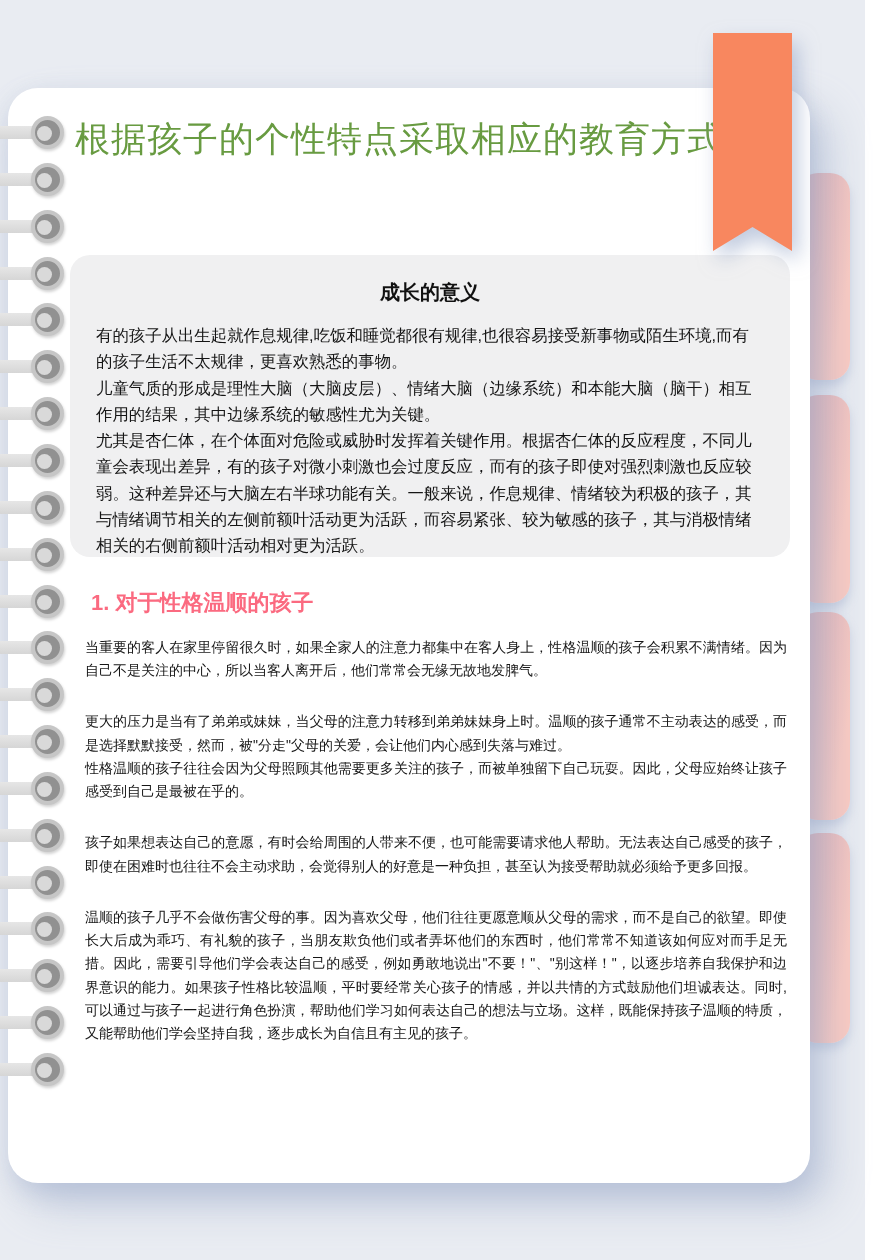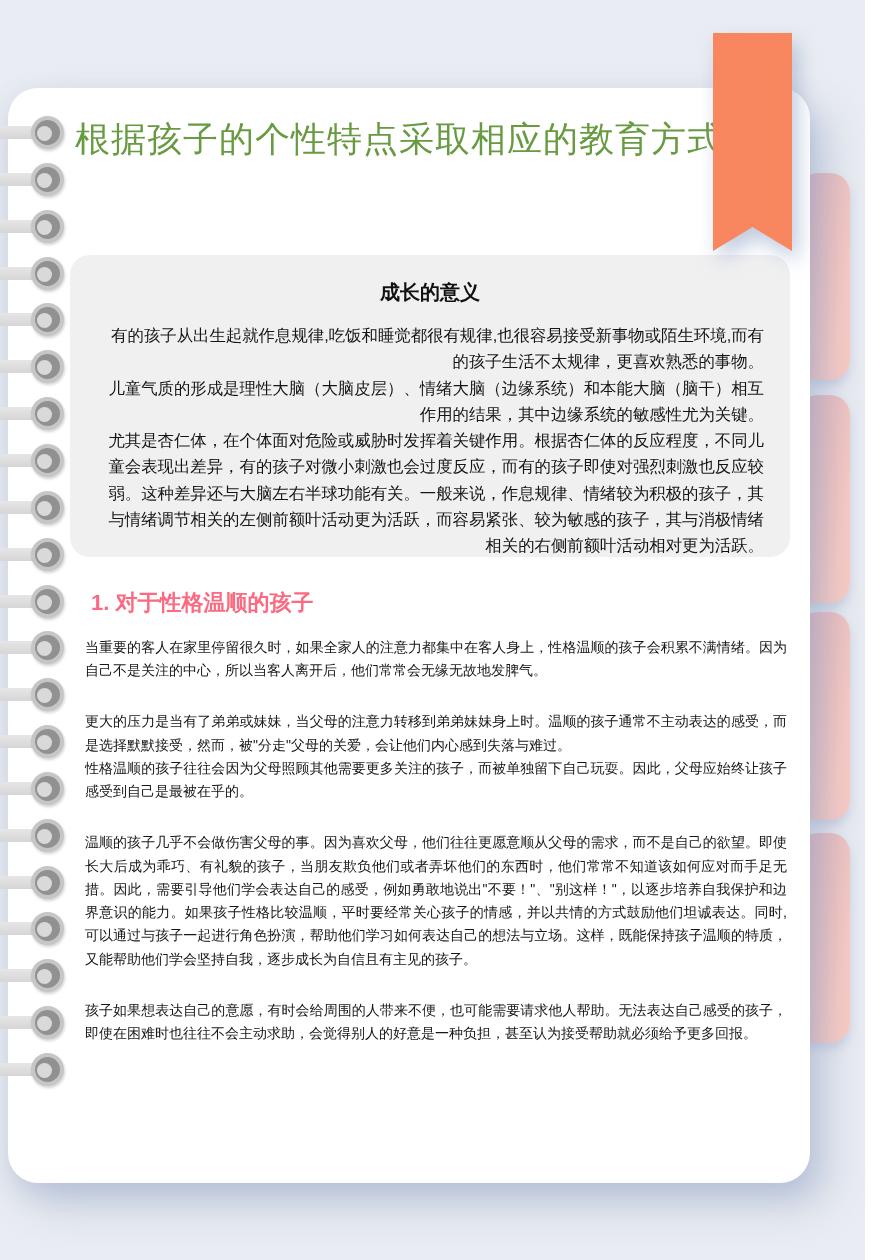--- a/index.html
+++ b/index.html
@@ -28,21 +28,21 @@
   .info-box{
     position:absolute;left:62px;top:167px;width:720px;height:302px;
     background:#f0f0f1;border-radius:20px;box-sizing:border-box;
     padding:24px 26px 31px 26px;text-align:center;color:#151515;
   }
   .info-box-heading{
     font-size:20px;font-weight:bold;margin:0 0 16px 0;color:#111;
   }
   .info-box-body{
     font-size:16.4px;line-height:1.6;white-space:pre-line;
-    margin:0;text-align:right;
+    margin:0;text-align:left;
   }
   
   .section-heading{
     position:absolute;left:83px;top:500px;width:700px;
     font-size:22px;font-weight:bold;color:#fb6a80;
   }
   .section-body{
     position:absolute;left:77px;top:548px;width:702px;
     font-size:14px;line-height:1.66;color:#161616;text-align:justify;
   }
@@ -99,22 +99,22 @@
 儿童气质的形成是理性大脑（大脑皮层）、情绪大脑（边缘系统）和本能大脑（脑干）相互作用的结果，其中边缘系统的敏感性尤为关键。
 尤其是杏仁体，在个体面对危险或威胁时发挥着关键作用。根据杏仁体的反应程度，不同儿童会表现出差异，有的孩子对微小刺激也会过度反应，而有的孩子即使对强烈刺激也反应较弱。这种差异还与大脑左右半球功能有关。一般来说，作息规律、情绪较为积极的孩子，其与情绪调节相关的左侧前额叶活动更为活跃，而容易紧张、较为敏感的孩子，其与消极情绪相关的右侧前额叶活动相对更为活跃。</p>
     </div>
 
     <div class="section-heading">1. 对于性格温顺的孩子</div>
 
     <div class="section-body" id="body-paragraphs">
         <p>当重要的客人在家里停留很久时，如果全家人的注意力都集中在客人身上，性格温顺的孩子会积累不满情绪。因为自己不是关注的中心，所以当客人离开后，他们常常会无缘无故地发脾气。</p>
         <p>更大的压力是当有了弟弟或妹妹，当父母的注意力转移到弟弟妹妹身上时。温顺的孩子通常不主动表达的感受，而是选择默默接受，然而，被"分走"父母的关爱，会让他们内心感到失落与难过。
 性格温顺的孩子往往会因为父母照顾其他需要更多关注的孩子，而被单独留下自己玩耍。因此，父母应始终让孩子感受到自己是最被在乎的。</p>
+        <p>孩子如果想表达自己的意愿，有时会给周围的人带来不便，也可能需要请求他人帮助。无法表达自己感受的孩子，即使在困难时也往往不会主动求助，会觉得别人的好意是一种负担，甚至认为接受帮助就必须给予更多回报。</p>
         <p>温顺的孩子几乎不会做伤害父母的事。因为喜欢父母，他们往往更愿意顺从父母的需求，而不是自己的欲望。即使长大后成为乖巧、有礼貌的孩子，当朋友欺负他们或者弄坏他们的东西时，他们常常不知道该如何应对而手足无措。因此，需要引导他们学会表达自己的感受，例如勇敢地说出"不要！"、"别这样！"，以逐步培养自我保护和边界意识的能力。如果孩子性格比较温顺，平时要经常关心孩子的情感，并以共情的方式鼓励他们坦诚表达。同时,可以通过与孩子一起进行角色扮演，帮助他们学习如何表达自己的想法与立场。这样，既能保持孩子温顺的特质，又能帮助他们学会坚持自我，逐步成长为自信且有主见的孩子。</p>
-        <p>孩子如果想表达自己的意愿，有时会给周围的人带来不便，也可能需要请求他人帮助。无法表达自己感受的孩子，即使在困难时也往往不会主动求助，会觉得别人的好意是一种负担，甚至认为接受帮助就必须给予更多回报。</p>
       </div>
   </div>
 
   <div class="ribbon-wrap">
     <div class="ribbon"></div>
   </div>
 
   <div id="rings">
       <div class="ring" style="top: 116px;">
         <div class="bar"></div>

